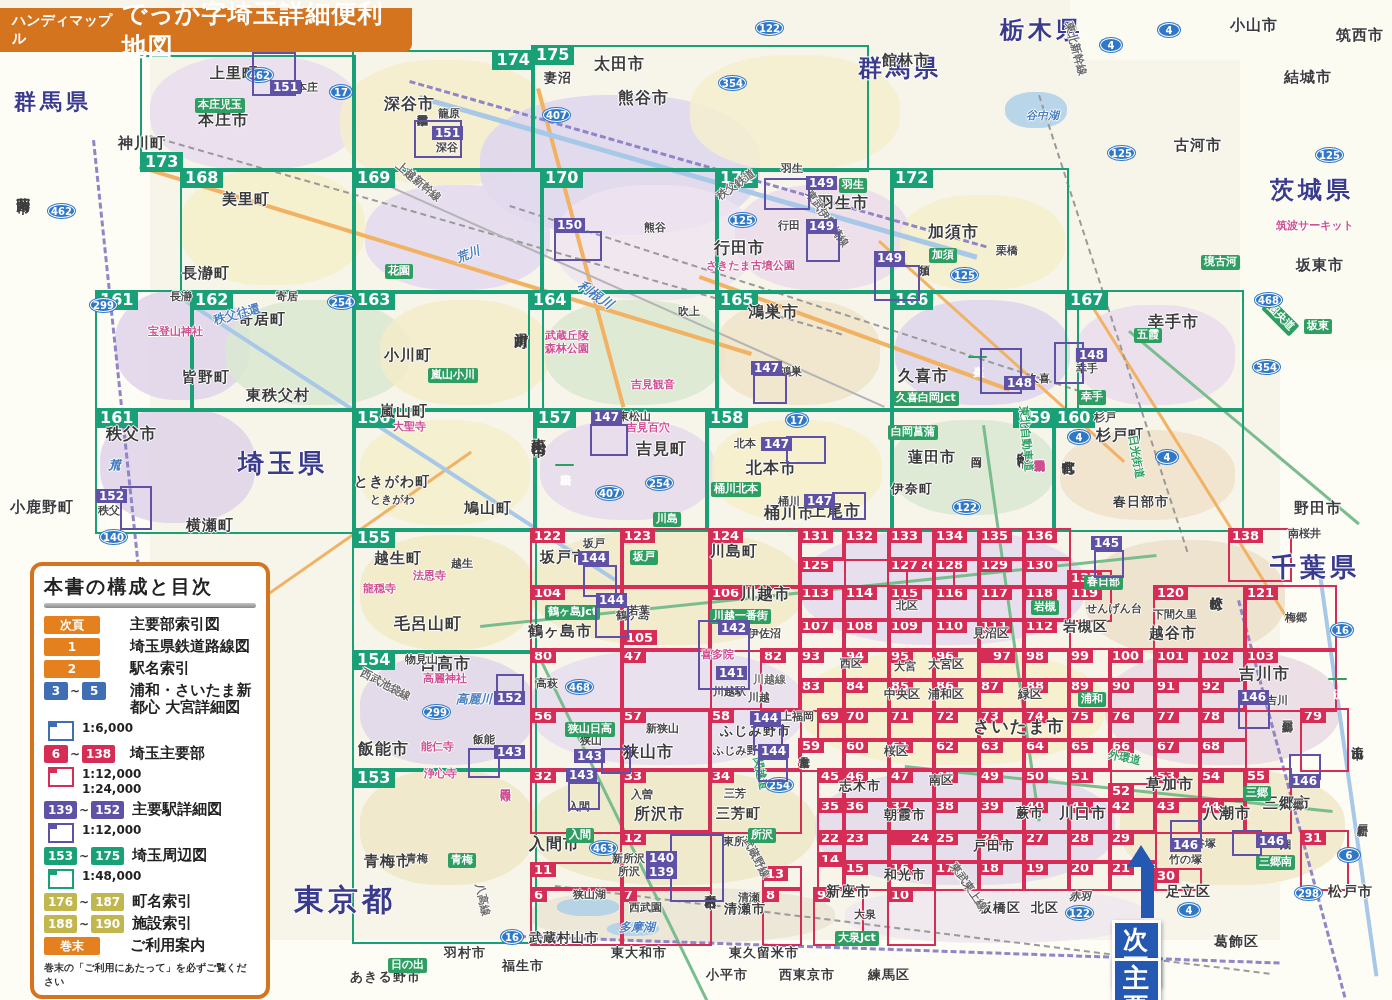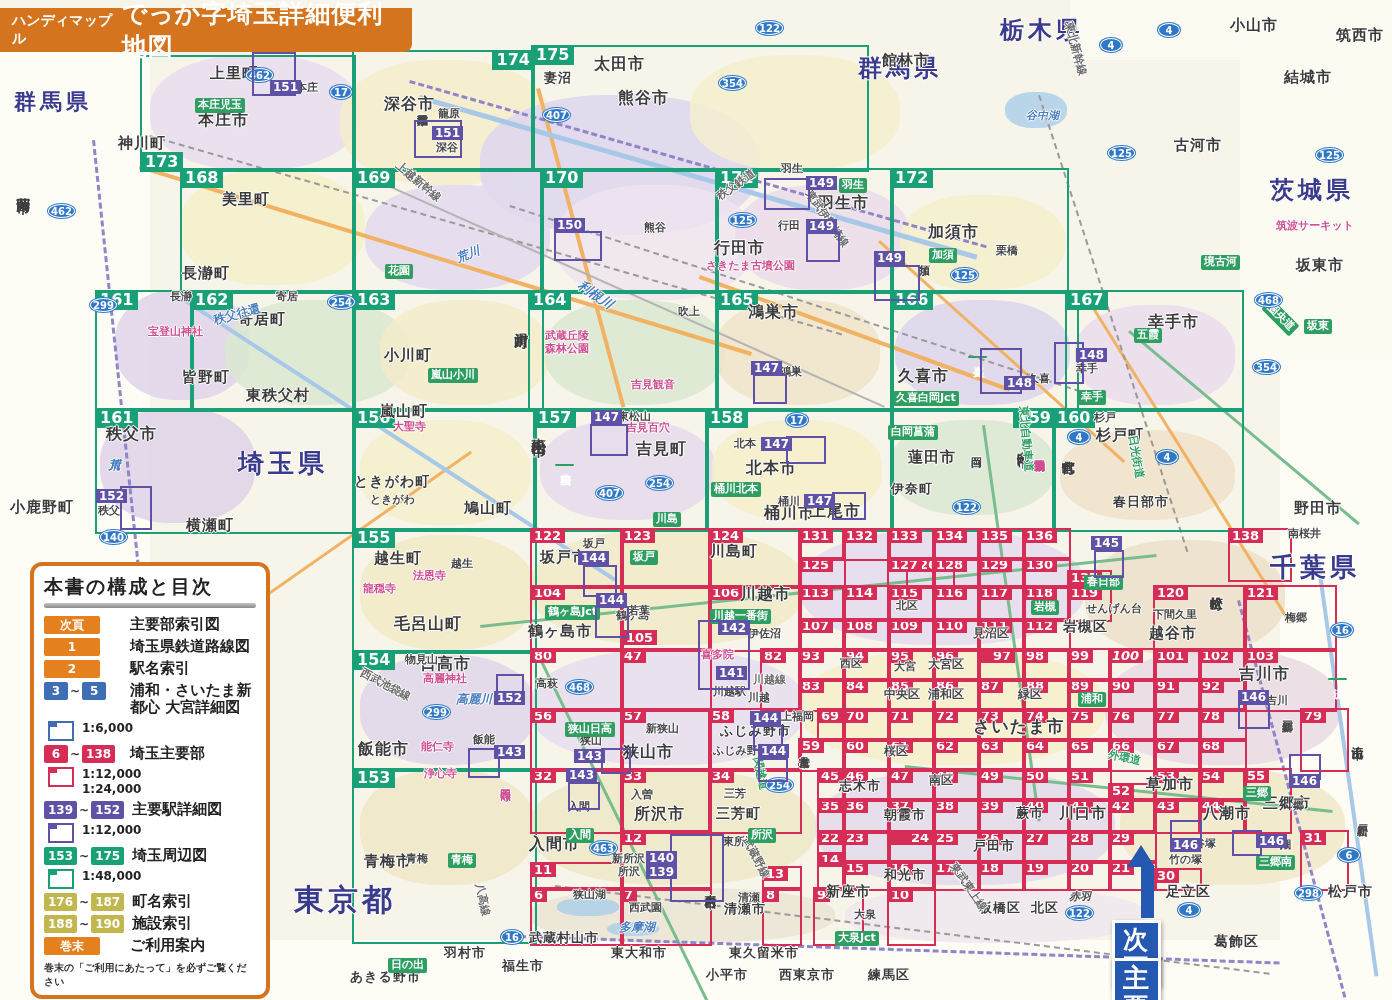--- a/index.html
+++ b/index.html
@@ -487,21 +487,21 @@
       </div>
       <div class="rcell" style="position: absolute; left: 977px; top: 648px; width: 45px; height: 30px;">
         <div class="rtab" style="position: absolute; left: -2px; top: -2px; padding-left: 16px;">97</div>
       </div>
       <div class="rcell" style="position: absolute; left: 1022px; top: 648px; width: 45px; height: 30px;">
         <div class="rtab" style="position: absolute; left: -2px; top: -2px;">98</div>
       </div>
       <div class="rcell" style="position: absolute; left: 1067px; top: 648px; width: 41px; height: 30px;">
         <div class="rtab" style="position: absolute; left: -2px; top: -2px;">99</div>
       </div>
-      <div class="rcell" style="position: absolute; left: 1108px; top: 648px; width: 45px; height: 30px; font-style: italic;">
+      <div class="rcell" style="position: absolute; left: 1108px; top: 648px; width: 45px; height: 30px;">
         <div class="rtab" style="position: absolute; left: -2px; top: -2px;">100</div>
       </div>
       <div class="rcell" style="position: absolute; left: 1153px; top: 648px; width: 45px; height: 30px;">
         <div class="rtab" style="position: absolute; left: -2px; top: -2px;">101</div>
       </div>
       <div class="rcell" style="position: absolute; left: 1198px; top: 648px; width: 45px; height: 30px;">
         <div class="rtab" style="position: absolute; left: -2px; top: -2px;">102</div>
       </div>
       <div class="rcell" style="position: absolute; left: 1243px; top: 648px; width: 90px; height: 60px;">
         <div class="rtab" style="position: absolute; left: -2px; top: -2px;">103</div>

